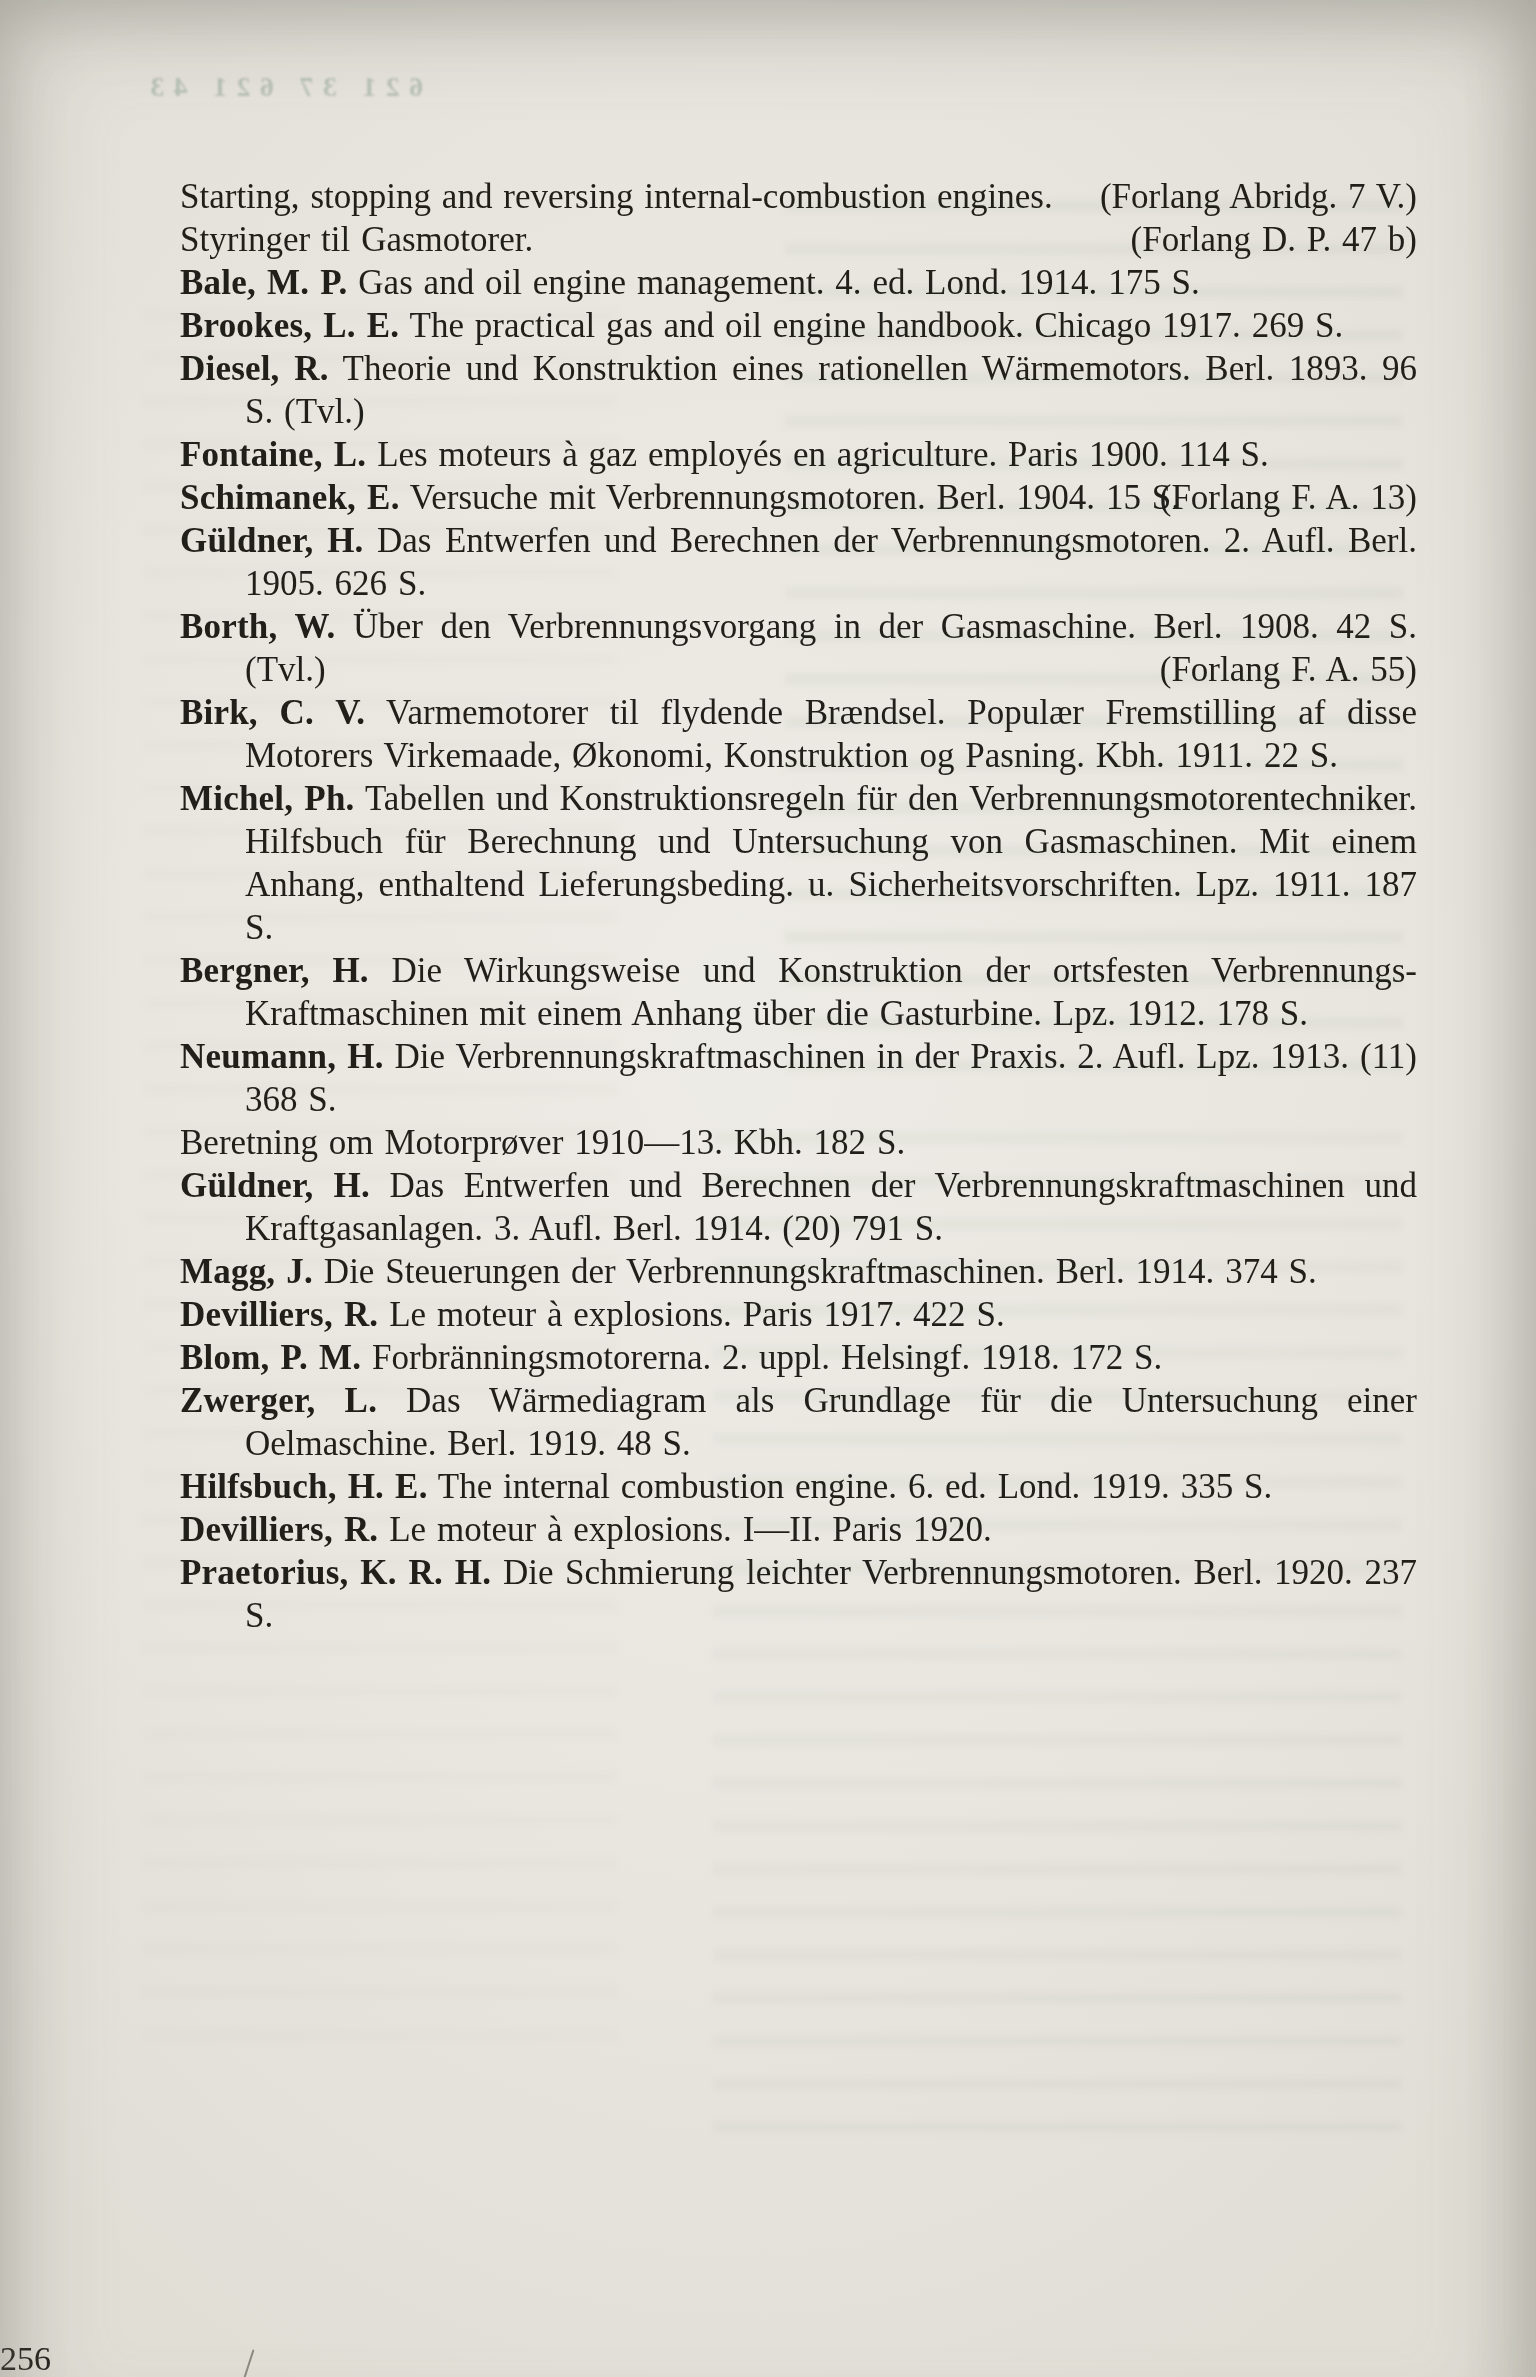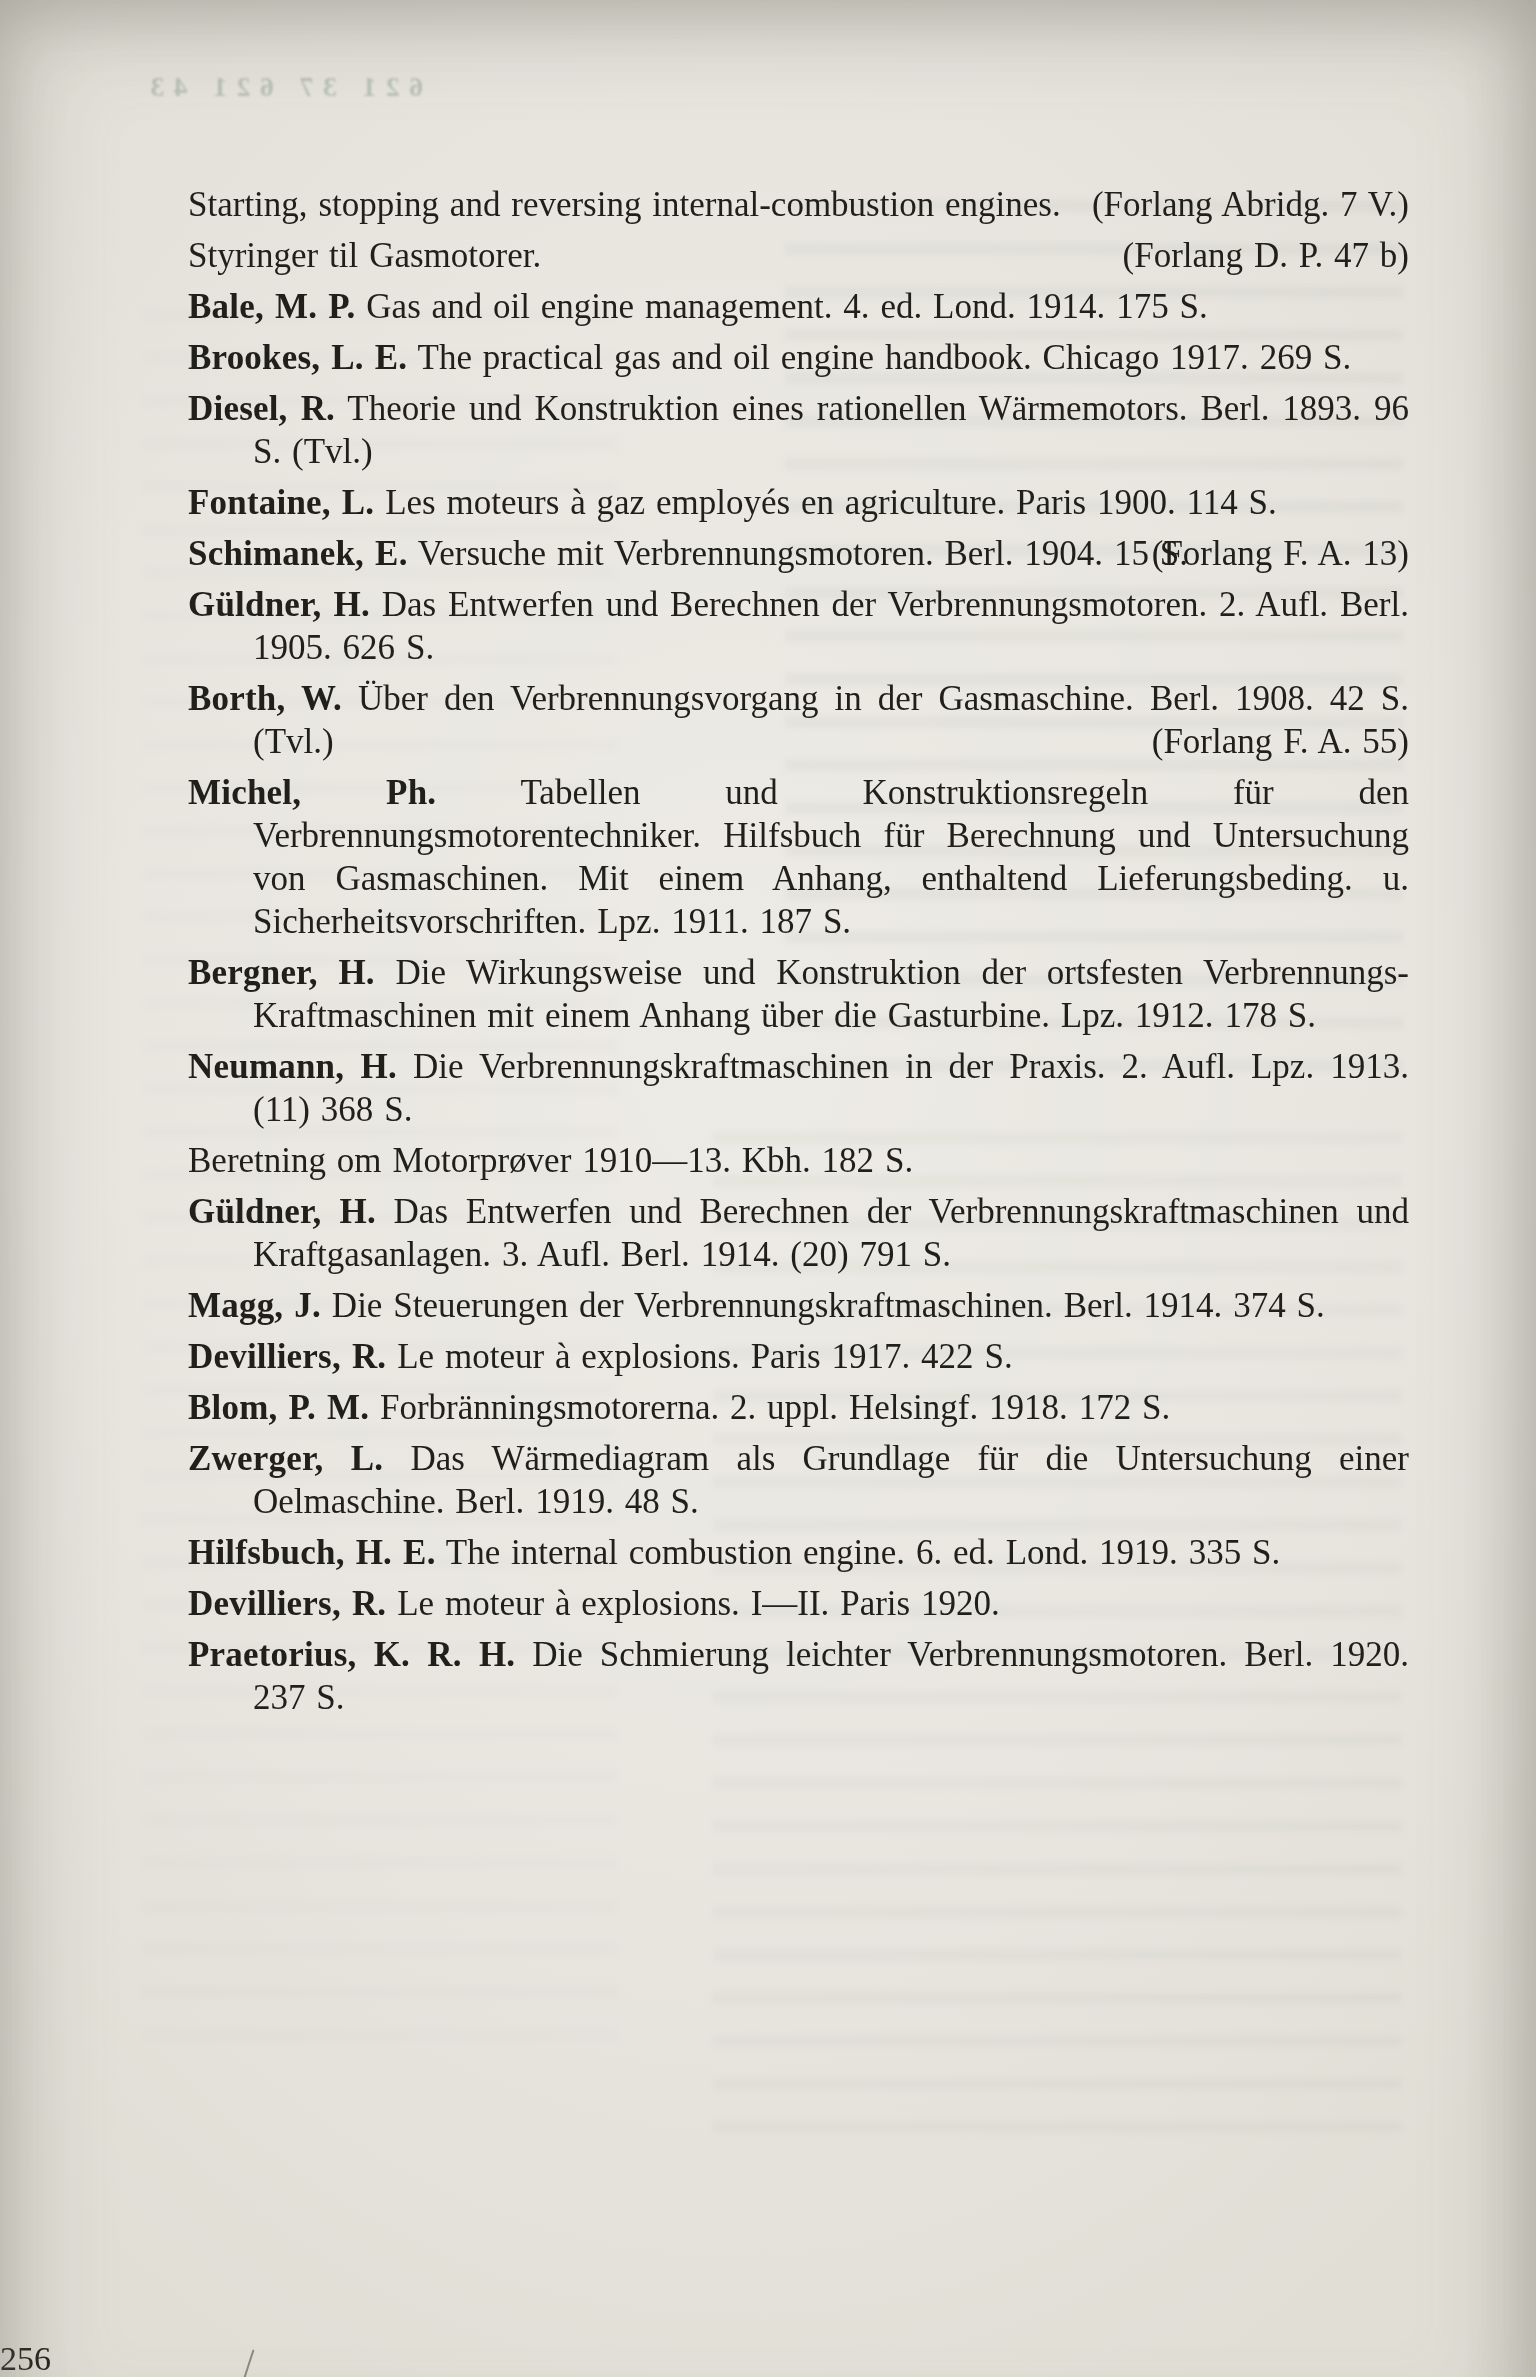--- a/index.html
+++ b/index.html
@@ -67,21 +67,21 @@
     left: 180px;
     top: 175px;
     width: 1237px;
     color: #211f1a;
     font-size: 35px;
     line-height: 43px;
     text-align: justify;
     word-spacing: 0.06em;
   }
   p.entry {
-    margin: 8px;
+    margin: 0;
     padding-left: 65px;
     text-indent: -65px;
     overflow: hidden; 
   }
   .author {
     font-weight: bold;
     letter-spacing: 0.2px;
   }
   .note {
     float: right;
@@ -120,20 +120,21 @@
   <div class="text-block">
       <p class="entry"> <span class="body">Starting, stopping and reversing internal-combustion engines.</span><span class="note">(Forlang Abridg. 7 V.)</span></p>
       <p class="entry"> <span class="body">Styringer til Gasmotorer.</span><span class="note">(Forlang D. P. 47 b)</span></p>
       <p class="entry"><b class="author">Bale, M. P.</b> <span class="body">Gas and oil engine management. 4. ed. Lond. 1914. 175 S.</span></p>
       <p class="entry"><b class="author">Brookes, L. E.</b> <span class="body">The practical gas and oil engine handbook. Chicago 1917. 269 S.</span></p>
       <p class="entry"><b class="author">Diesel, R.</b> <span class="body">Theorie und Konstruktion eines rationellen Wärmemotors. Berl. 1893. 96 S. (Tvl.)</span></p>
       <p class="entry"><b class="author">Fontaine, L.</b> <span class="body">Les moteurs à gaz employés en agriculture. Paris 1900. 114 S.</span></p>
       <p class="entry"><b class="author">Schimanek, E.</b> <span class="body">Versuche mit Verbrennungsmotoren. Berl. 1904. 15 S.</span><span class="note">(Forlang F. A. 13)</span></p>
       <p class="entry"><b class="author">Güldner, H.</b> <span class="body">Das Entwerfen und Berechnen der Verbrennungsmotoren. 2. Aufl. Berl. 1905. 626 S.</span></p>
       <p class="entry"><b class="author">Borth, W.</b> <span class="body">Über den Verbrennungsvorgang in der Gasmaschine. Berl. 1908. 42 S. (Tvl.)</span><span class="note">(Forlang F. A. 55)</span></p>
+      <p class="entry"><b class="author">Birk, C. V.</b> <span class="body">Varmemotorer til flydende Brændsel. Populær Fremstilling af disse Motorers Virkemaade, Økonomi, Konstruktion og Pasning. Kbh. 1911. 22 S.</span></p>
       <p class="entry"><b class="author">Michel, Ph.</b> <span class="body">Tabellen und Konstruktionsregeln für den Verbrennungsmotorentechniker. Hilfsbuch für Berechnung und Untersuchung von Gasmaschinen. Mit einem Anhang, enthaltend Lieferungsbeding. u. Sicherheitsvorschriften. Lpz. 1911. 187 S.</span></p>
       <p class="entry"><b class="author">Bergner, H.</b> <span class="body">Die Wirkungsweise und Konstruktion der ortsfesten Verbrennungs-Kraftmaschinen mit einem Anhang über die Gasturbine. Lpz. 1912. 178 S.</span></p>
       <p class="entry"><b class="author">Neumann, H.</b> <span class="body">Die Verbrennungskraftmaschinen in der Praxis. 2. Aufl. Lpz. 1913. (11) 368 S.</span></p>
       <p class="entry"> <span class="body">Beretning om Motorprøver 1910—13. Kbh. 182 S.</span></p>
       <p class="entry"><b class="author">Güldner, H.</b> <span class="body">Das Entwerfen und Berechnen der Verbrennungskraftmaschinen und Kraftgasanlagen. 3. Aufl. Berl. 1914. (20) 791 S.</span></p>
       <p class="entry"><b class="author">Magg, J.</b> <span class="body">Die Steuerungen der Verbrennungskraftmaschinen. Berl. 1914. 374 S.</span></p>
       <p class="entry"><b class="author">Devilliers, R.</b> <span class="body">Le moteur à explosions. Paris 1917. 422 S.</span></p>
       <p class="entry"><b class="author">Blom, P. M.</b> <span class="body">Forbränningsmotorerna. 2. uppl. Helsingf. 1918. 172 S.</span></p>
       <p class="entry"><b class="author">Zwerger, L.</b> <span class="body">Das Wärmediagram als Grundlage für die Untersuchung einer Oelmaschine. Berl. 1919. 48 S.</span></p>
       <p class="entry"><b class="author">Hilfsbuch, H. E.</b> <span class="body">The internal combustion engine. 6. ed. Lond. 1919. 335 S.</span></p>

